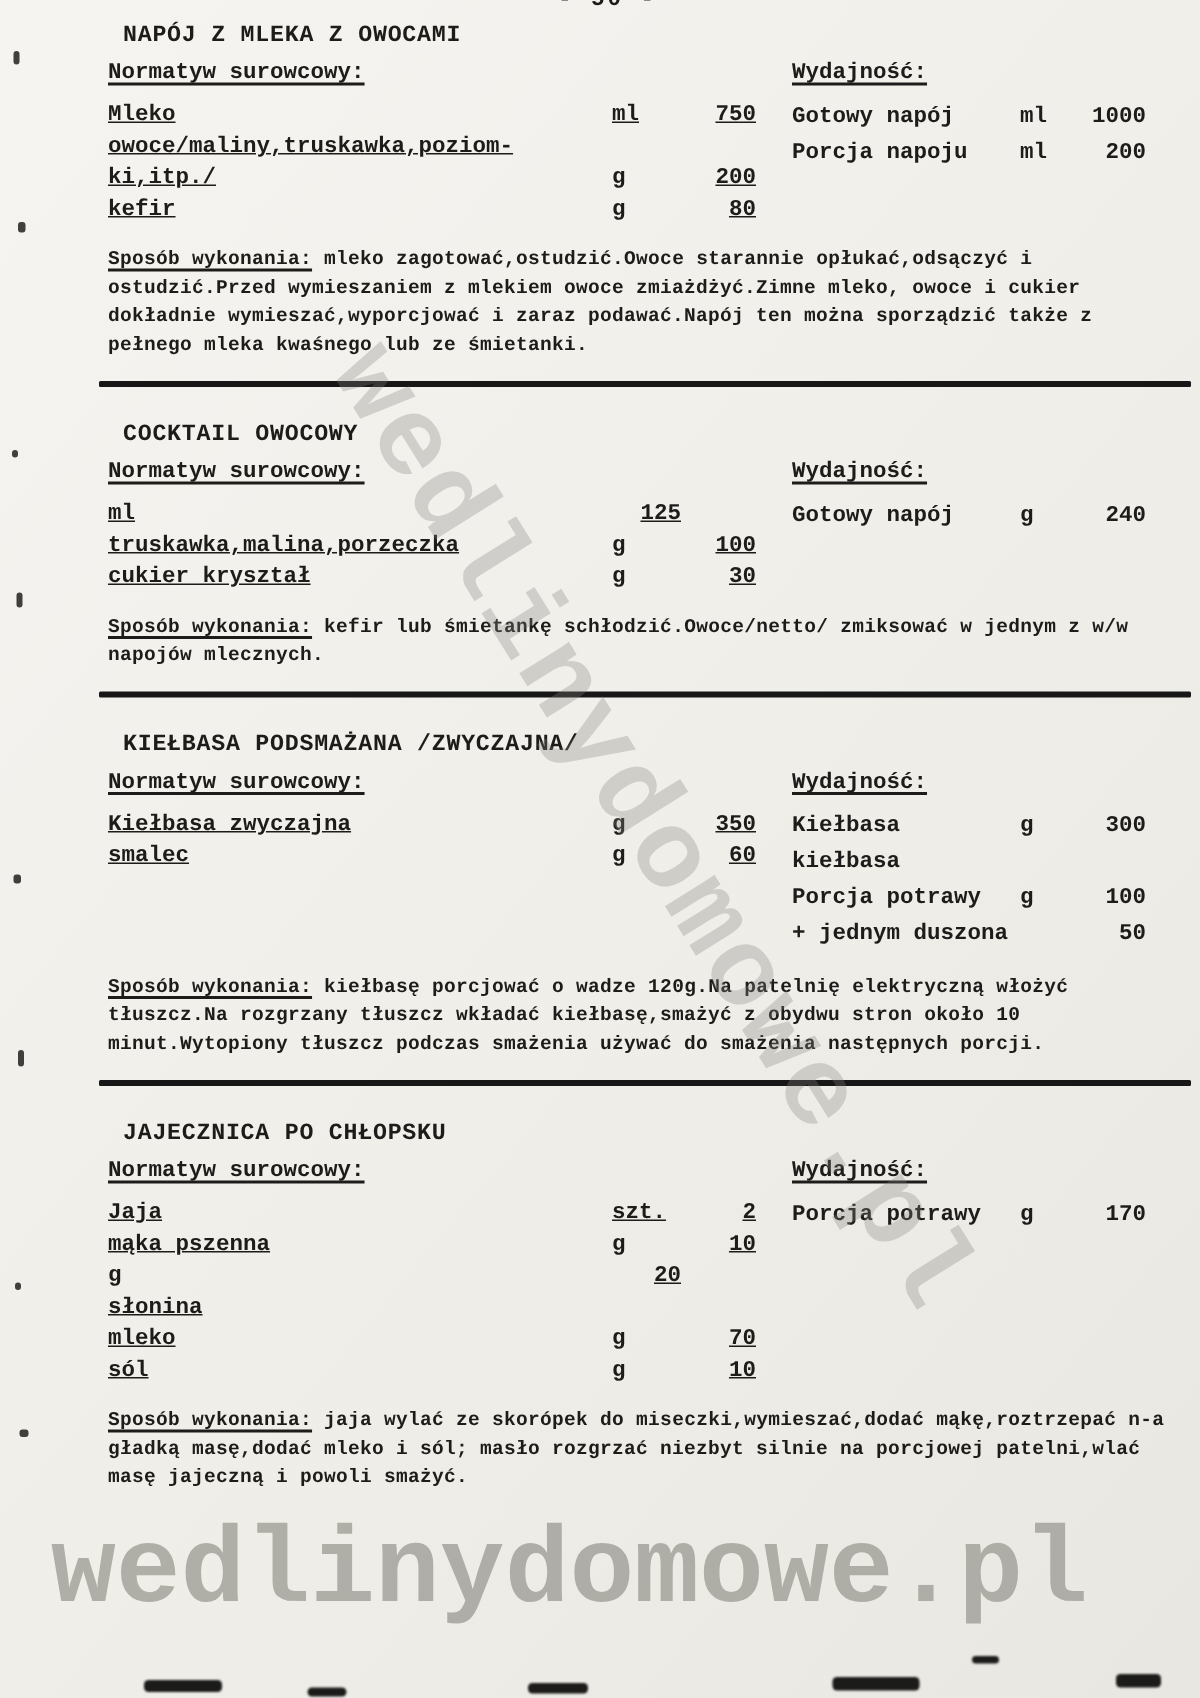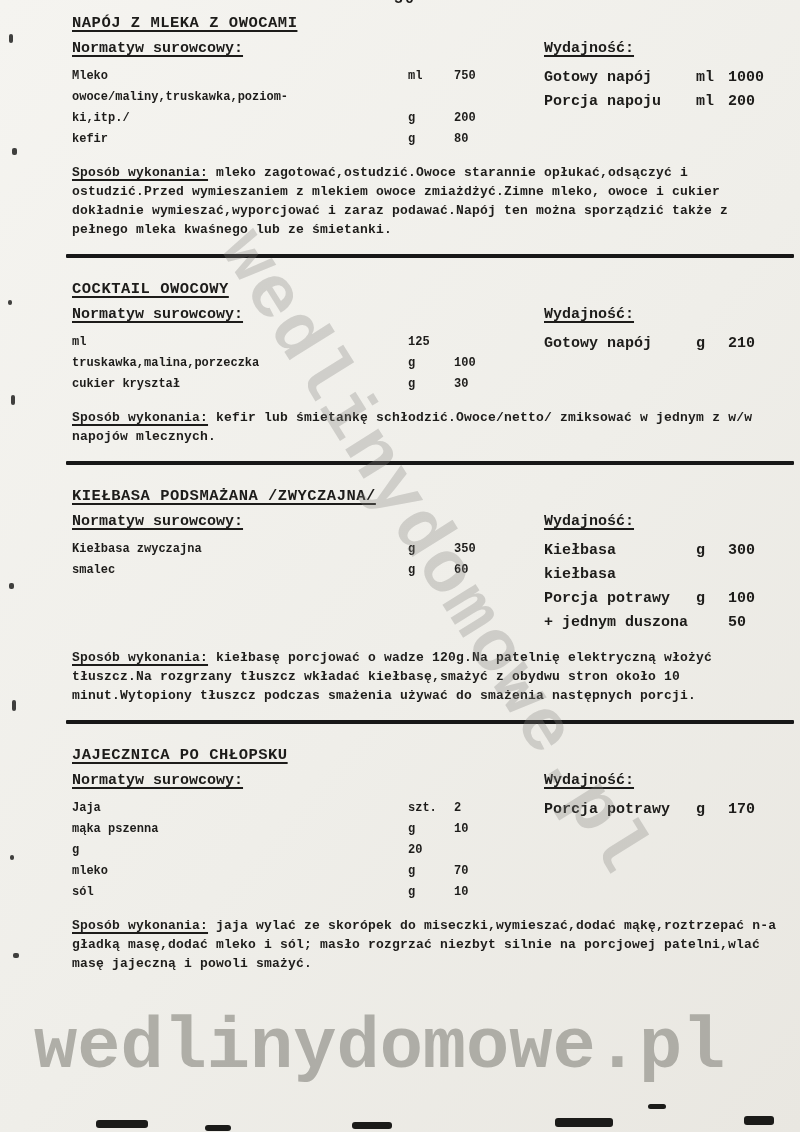--- a/index.html
+++ b/index.html
@@ -5,32 +5,32 @@
   html,body{margin:0;padding:0;}
   body{width:800px;height:1132px;background:#dfdedb;overflow:hidden;}
   .page{
     position:relative;width:800px;height:1132px;box-sizing:border-box;
     background:linear-gradient(130deg,#f5f4f0 0%,#efeee9 55%,#e9e7e1 100%);
     font-family:"Liberation Mono","DejaVu Sans Mono",monospace;
     font-weight:700;color:#1d1c1a;
     padding:2px 8px 0 72px;
   }
   .page-number{position:absolute;top:-9px;left:372px;font-size:15px;letter-spacing:2px;}
-  h2.title{font-size:15.5px;margin:12px 0 7px;display:inline-block;
-    text-decoration:underline;text-decoration-thickness:2px;text-underline-offset:3px;
+  h2.title{font-size:15.5px;margin:12px 10px 7px;display:inline-block;
+    text-decoration-thickness:2px;text-underline-offset:3px;
     letter-spacing:.5px;}
   .label{display:inline-block;font-size:15px;margin:0 0 9px;
     text-decoration:underline;text-decoration-thickness:2px;text-underline-offset:3px;}
-  .cols{display:flex;align-items:flex-start;gap:16px;}
+  .cols{display:flex;align-items:flex-start;}
   .left{width:432px;}
   .right{margin-left:24px;width:236px;}
-  .ing-row{display:grid;grid-template-columns:1fr 46px 50px;font-size:12px;line-height:21px;}
+  .ing-row{display:grid;grid-template-columns:1fr 46px 50px;font-size:15px;line-height:21px;text-decoration:underline;}
   .yield-row{display:grid;grid-template-columns:1fr 32px 52px;font-size:15px;line-height:24px;}
   .unit{text-align:left;}
-  .qty{text-align:left;}
+  .qty{text-align:right;}
   .method{font-size:13px;line-height:19px;margin:13px 0 0;letter-spacing:.2px;}
   .method .mlabel{text-decoration:underline;text-decoration-thickness:2px;text-underline-offset:3px;}
   .divider{height:4px;background:#171717;margin:15px 0 10px -6px;width:728px;border-radius:1px;}
   .wm-diag{position:absolute;top:218px;left:268px;font-size:74px;line-height:1;
     color:#84837f;opacity:.30;transform:rotate(58deg);transform-origin:0 0;
     letter-spacing:2px;white-space:nowrap;pointer-events:none;font-weight:700;}
   .wm-bottom{position:absolute;top:1012px;left:34px;font-size:72px;line-height:1;
     color:#97968f;opacity:.72;letter-spacing:0;white-space:nowrap;pointer-events:none;font-weight:700;}
   .speck{position:absolute;background:#20201e;border-radius:2px;opacity:.85;}
   .smudge{position:absolute;background:#1b1b19;border-radius:3px;filter:blur(.6px);}
@@ -112,21 +112,21 @@
             <span class="qty">30</span>
           </div>
         </div>
       </div>
       <div class="right">
         <div class="label">Wydajność:</div>
         <div>
           <div class="yield-row">
             <span>Gotowy napój</span>
             <span class="unit">g</span>
-            <span class="qty">210</span>
+            <span class="qty">240</span>
           </div>
         </div>
       </div>
     </div>
     <p class="method"><span class="mlabel">Sposób wykonania:</span> <span>kefir lub śmietankę schłodzić.Owoce/netto/ zmiksować w jednym z w/w napojów mlecznych.</span></p>
   </section>
 
   <div class="divider"></div>
 
   <section>
@@ -187,20 +187,21 @@
           <div class="ing-row">
             <span>mąka pszenna</span>
             <span class="unit">g</span>
             <span class="qty">10</span>
           </div>
           <div class="ing-row">
             <span class="unit">g</span>
             <span class="qty">20</span>
           </div>
           <div class="ing-row">
+            <span>słonina</span>
             <span class="unit"></span>
             <span class="qty"></span>
           </div>
           <div class="ing-row">
             <span>mleko</span>
             <span class="unit">g</span>
             <span class="qty">70</span>
           </div>
           <div class="ing-row">
             <span>sól</span>

